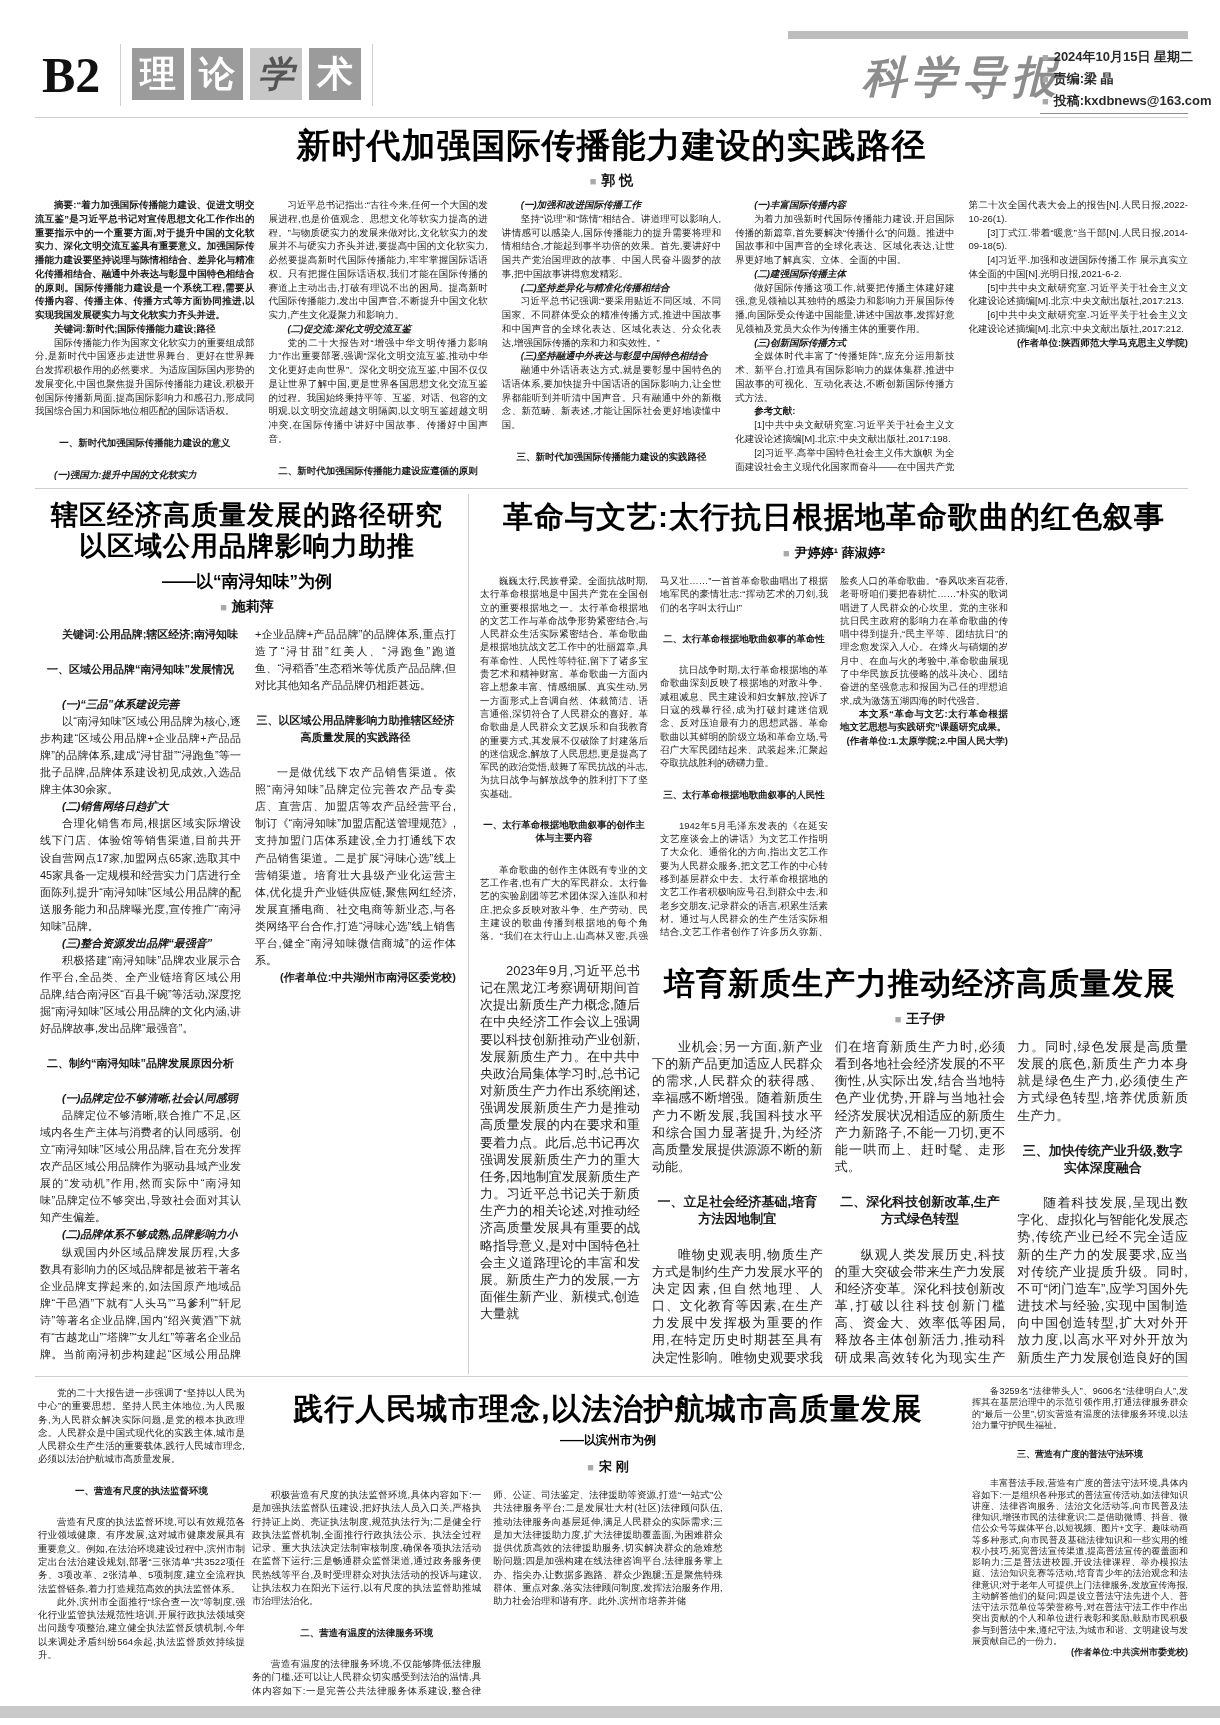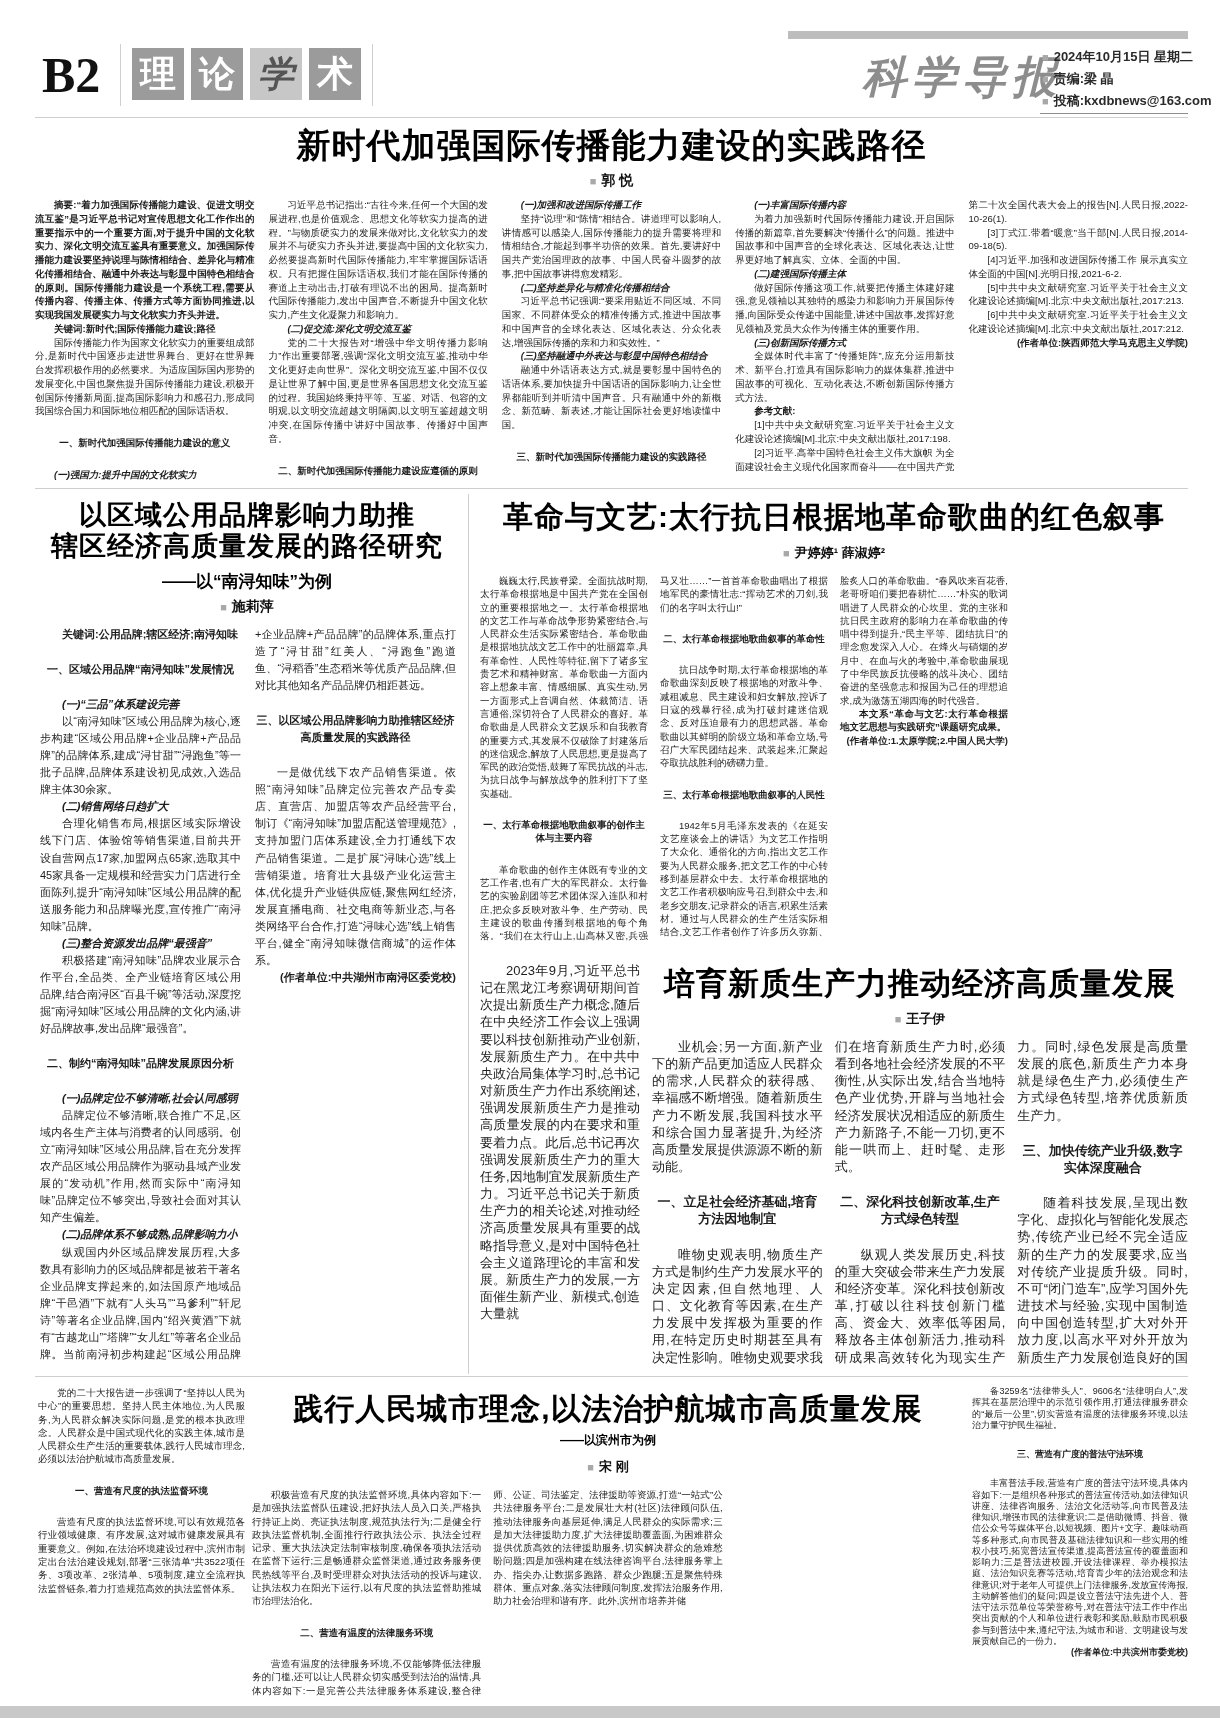--- a/index.html
+++ b/index.html
@@ -103,22 +103,22 @@
       <p class="para ref">[6]中共中央文献研究室.习近平关于社会主义文化建设论述摘编[M].北京:中央文献出版社,2017:212.</p>
       <p class="para attr">(作者单位:陕西师范大学马克思主义学院)</p>
     </div>
 </section>
 
 <div class="rule-h" style="left:35px; top:488px; width:1153px;"></div>
 <div class="rule-v" style="left:468px; top:494px; height:880px;"></div>
 
 <section>
   <h1 class="abs headline" style="left:38px; top:500px; width:418px; font-size:27px;">
+    <div>辖区经济高质量发展的路径研究</div>
     <div>以区域公用品牌影响力助推</div>
-    <div>辖区经济高质量发展的路径研究</div>
   </h1>
   <div class="abs subtitle" style="left:38px; top:570px; width:418px; font-size:17px;">——以“南浔知味”为例</div>
   <div class="abs byline" style="left:38px; top:598px; width:418px;">
     <span class="bullet">■</span><span>施莉萍</span>
   </div>
   <div class="abs body-text fs-a2" style="left:40px; top:626px; width:416px; height:742px; column-count:2; column-gap:14px;">
       <p class="para kw">关键词:公用品牌;辖区经济;南浔知味</p>
       <p class="para sec">一、区域公用品牌“南浔知味”发展情况</p>
       <p class="para sub">(一)“三品”体系建设完善</p>
       <p class="para">以“南浔知味”区域公用品牌为核心,逐步构建“区域公用品牌+企业品牌+产品品牌”的品牌体系,建成“浔甘甜”“浔跑鱼”等一批子品牌,品牌体系建设初见成效,入选品牌主体30余家。</p>
@@ -179,20 +179,21 @@
     </div>
 </section>
 
 <div class="rule-h" style="left:35px; top:1376px; width:1153px;"></div>
 
 <section>
   <div class="abs body-text fs-a5" style="left:38px; top:1386px; width:207px; height:316px;">
       <p class="para">党的二十大报告进一步强调了“坚持以人民为中心”的重要思想。坚持人民主体地位,为人民服务,为人民群众解决实际问题,是党的根本执政理念。人民群众是中国式现代化的实践主体,城市是人民群众生产生活的重要载体,践行人民城市理念,必须以法治护航城市高质量发展。</p>
       <p class="para sec">一、营造有尺度的执法监督环境</p>
       <p class="para">营造有尺度的执法监督环境,可以有效规范各行业领域健康、有序发展,这对城市健康发展具有重要意义。例如,在法治环境建设过程中,滨州市制定出台法治建设规划,部署“三张清单”共3522项任务、3项改革、2张清单、5项制度,建立全流程执法监督链条,着力打造规范高效的执法监督体系。</p>
+      <p class="para">此外,滨州市全面推行“综合查一次”等制度,强化行业监管执法规范性培训,开展行政执法领域突出问题专项整治,建立健全执法监督反馈机制,今年以来调处矛盾纠纷564余起,执法监督质效持续提升。</p>
     </div>
 
   <h1 class="abs headline" style="left:252px; top:1392px; width:712px; font-size:30px;">践行人民城市理念,以法治护航城市高质量发展</h1>
   <div class="abs subtitle" style="left:252px; top:1432px; width:712px; font-size:12px;">——以滨州市为例</div>
   <div class="abs byline" style="left:252px; top:1458px; width:712px; font-size:13px;">
     <span class="bullet">■</span><span>宋 刚</span>
   </div>
   <div class="abs body-text fs-a5" style="left:252px; top:1488px; width:712px; height:214px; column-count:3; column-gap:12px;">
       <p class="para">积极营造有尺度的执法监督环境,具体内容如下:一是加强执法监督队伍建设,把好执法人员入口关,严格执行持证上岗、亮证执法制度,规范执法行为;二是健全行政执法监督机制,全面推行行政执法公示、执法全过程记录、重大执法决定法制审核制度,确保各项执法活动在监督下运行;三是畅通群众监督渠道,通过政务服务便民热线等平台,及时受理群众对执法活动的投诉与建议,让执法权力在阳光下运行,以有尺度的执法监督助推城市治理法治化。</p>
       <p class="para sec">二、营造有温度的法律服务环境</p>

